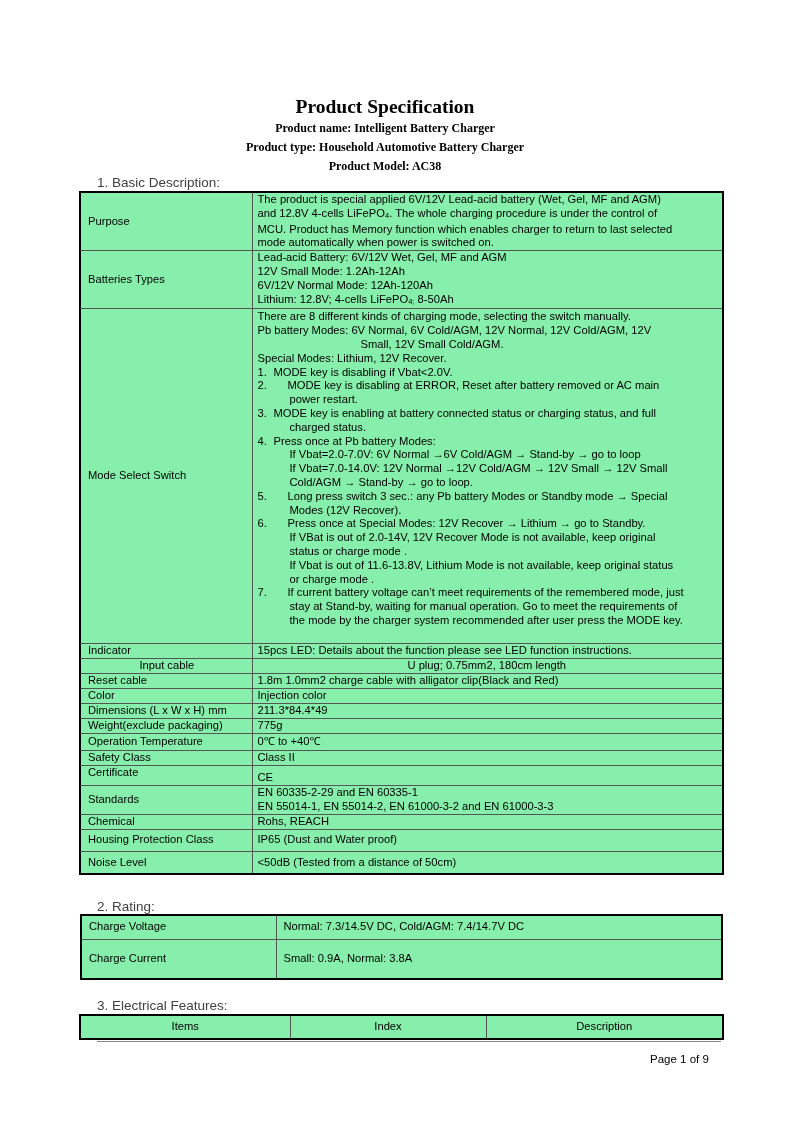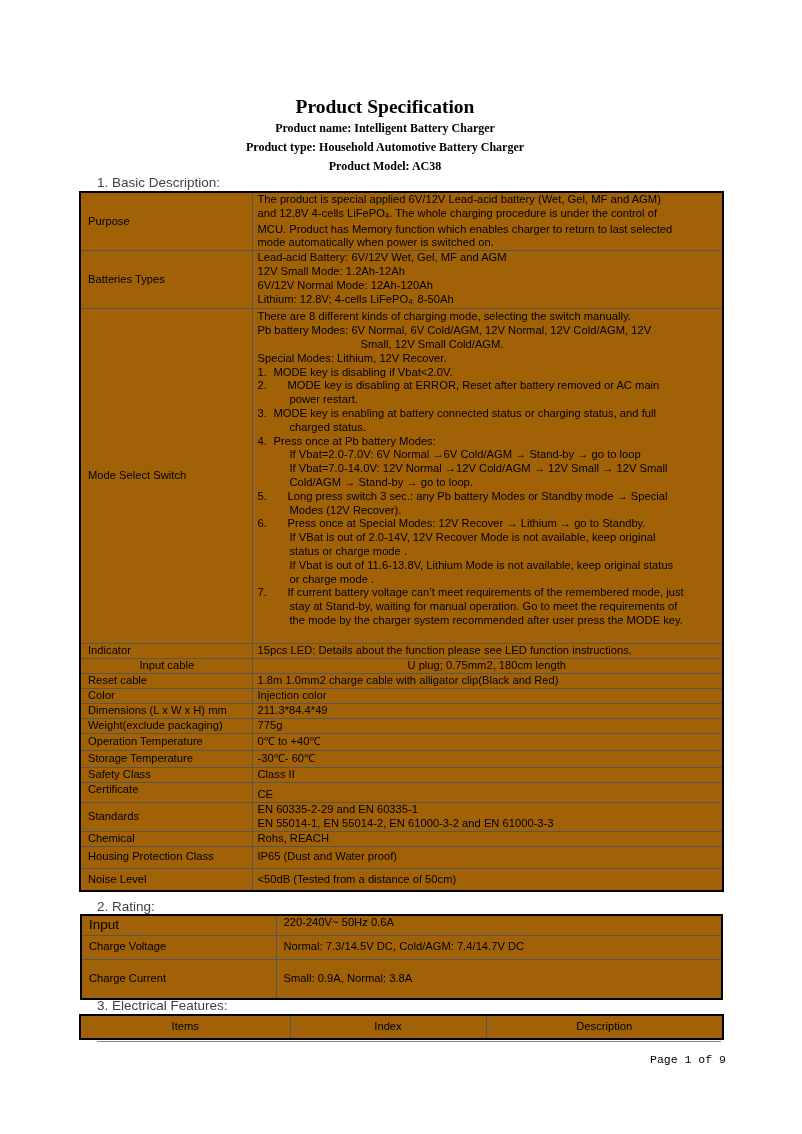--- a/index.html
+++ b/index.html
@@ -6,32 +6,32 @@
   body { width: 802px; height: 1134px; position: relative; overflow: hidden; }
   .page { position: absolute; left: 0; top: 0; width: 802px; height: 1134px; background: #fff; }
 
   .title-block { position: absolute; left: 0; top: 95px; width: 770px; text-align: center; font-family: "Liberation Serif", serif; font-weight: bold; color: #000; }
   .title-main { font-size: 19.5px; line-height: 24px; }
   .title-sub { font-size: 12px; line-height: 19px; }
 
   .section-heading { position: absolute; font-family: "Liberation Sans", sans-serif; font-size: 13.5px; color: #404040; line-height: 16px; }
 
   table.spec { position: absolute; border-collapse: collapse; font-family: "Liberation Sans", sans-serif; font-size: 11.2px; color: #000; border: 2px solid #000; background: #f2f2f2; table-layout: fixed; }
-  table.spec td { border: 1px solid #555; padding: 0 6px; vertical-align: middle; background: #a16207; line-height: 13.8px; }
+  table.spec td { border: 1px solid #555; padding: 0 6px; vertical-align: middle; background: #86efac; line-height: 13.8px; }
   table.spec td.label { padding-left: 7px; }
   table.spec td.val { padding-left: 5px; }
 
   .line { display: block; white-space: nowrap; }
   .ind1 { padding-left: 103px; }
   .ind2 { padding-left: 32px; }
   .num { display: inline-block; width: 30px; }
   .num-s { display: inline-block; width: 16px; }
   sub.s { font-size: 7.5px; vertical-align: -1px; }
 
-  .footer-page { position: absolute; left: 650px; top: 1053px; font-family: Liberation Mono, monospace; font-size: 11.5px; color: #000; }
+  .footer-page { position: absolute; left: 650px; top: 1053px; font-family: Liberation Sans, sans-serif; font-size: 11.5px; color: #000; }
   .under-line { position: absolute; left: 97px; top: 1041px; width: 624px; height: 1px; background: #888; }
 </style>
 </head>
 <body>
 
 <div class="page">
 
   <div class="title-block">
     <div class="title-main">Product Specification</div>
     <div class="title-sub">Product name: Intelligent Battery Charger</div>
@@ -114,24 +114,20 @@
       <td class="val">211.3*84.4*49</td>
     </tr>
     <tr style="height:15px;">
       <td class="label">Weight(exclude packaging)</td>
       <td class="val">775g</td>
     </tr>
     <tr style="height:17px;">
       <td class="label">Operation Temperature</td>
       <td class="val">0℃  to +40℃</td>
     </tr>
-    <tr style="height:17px;">
-      <td class="label">Storage Temperature</td>
-      <td class="val">-30℃- 60℃</td>
-    </tr>
     <tr style="height:15px;">
       <td class="label">Safety Class</td>
       <td class="val">Class II</td>
     </tr>
     <tr style="height:20px;">
       <td class="label" style="vertical-align:top;">Certificate</td>
       <td class="val" style="vertical-align:bottom;">CE</td>
     </tr>
     <tr style="height:29px;">
       <td class="label">Standards</td>
@@ -156,24 +152,20 @@
     </table>
 
   <div class="section-heading" style="left:97px; top:899px;">2. Rating:</div>
 
   <table class="spec" style="left:80px; top:914px; width:643px;">
     <colgroup>
         <col style="width:195px">
         <col>
       </colgroup>
     <tbody>
-        <tr style="height:20px;">
-      <td class="label" style="font-size:13.5px;">Input</td>
-      <td class="val" style="vertical-align:top;padding-left:7px;">220-240V~ 50Hz 0.6A</td>
-    </tr>
     <tr style="height:24px;">
       <td class="label">Charge Voltage</td>
       <td class="val" style="padding-left:7px;">Normal: 7.3/14.5V DC, Cold/AGM: 7.4/14.7V DC</td>
     </tr>
     <tr style="height:40px;">
       <td class="label">Charge Current</td>
       <td class="val" style="padding-left:7px;">Small: 0.9A, Normal: 3.8A</td>
     </tr>
   </tbody>
     </table>

